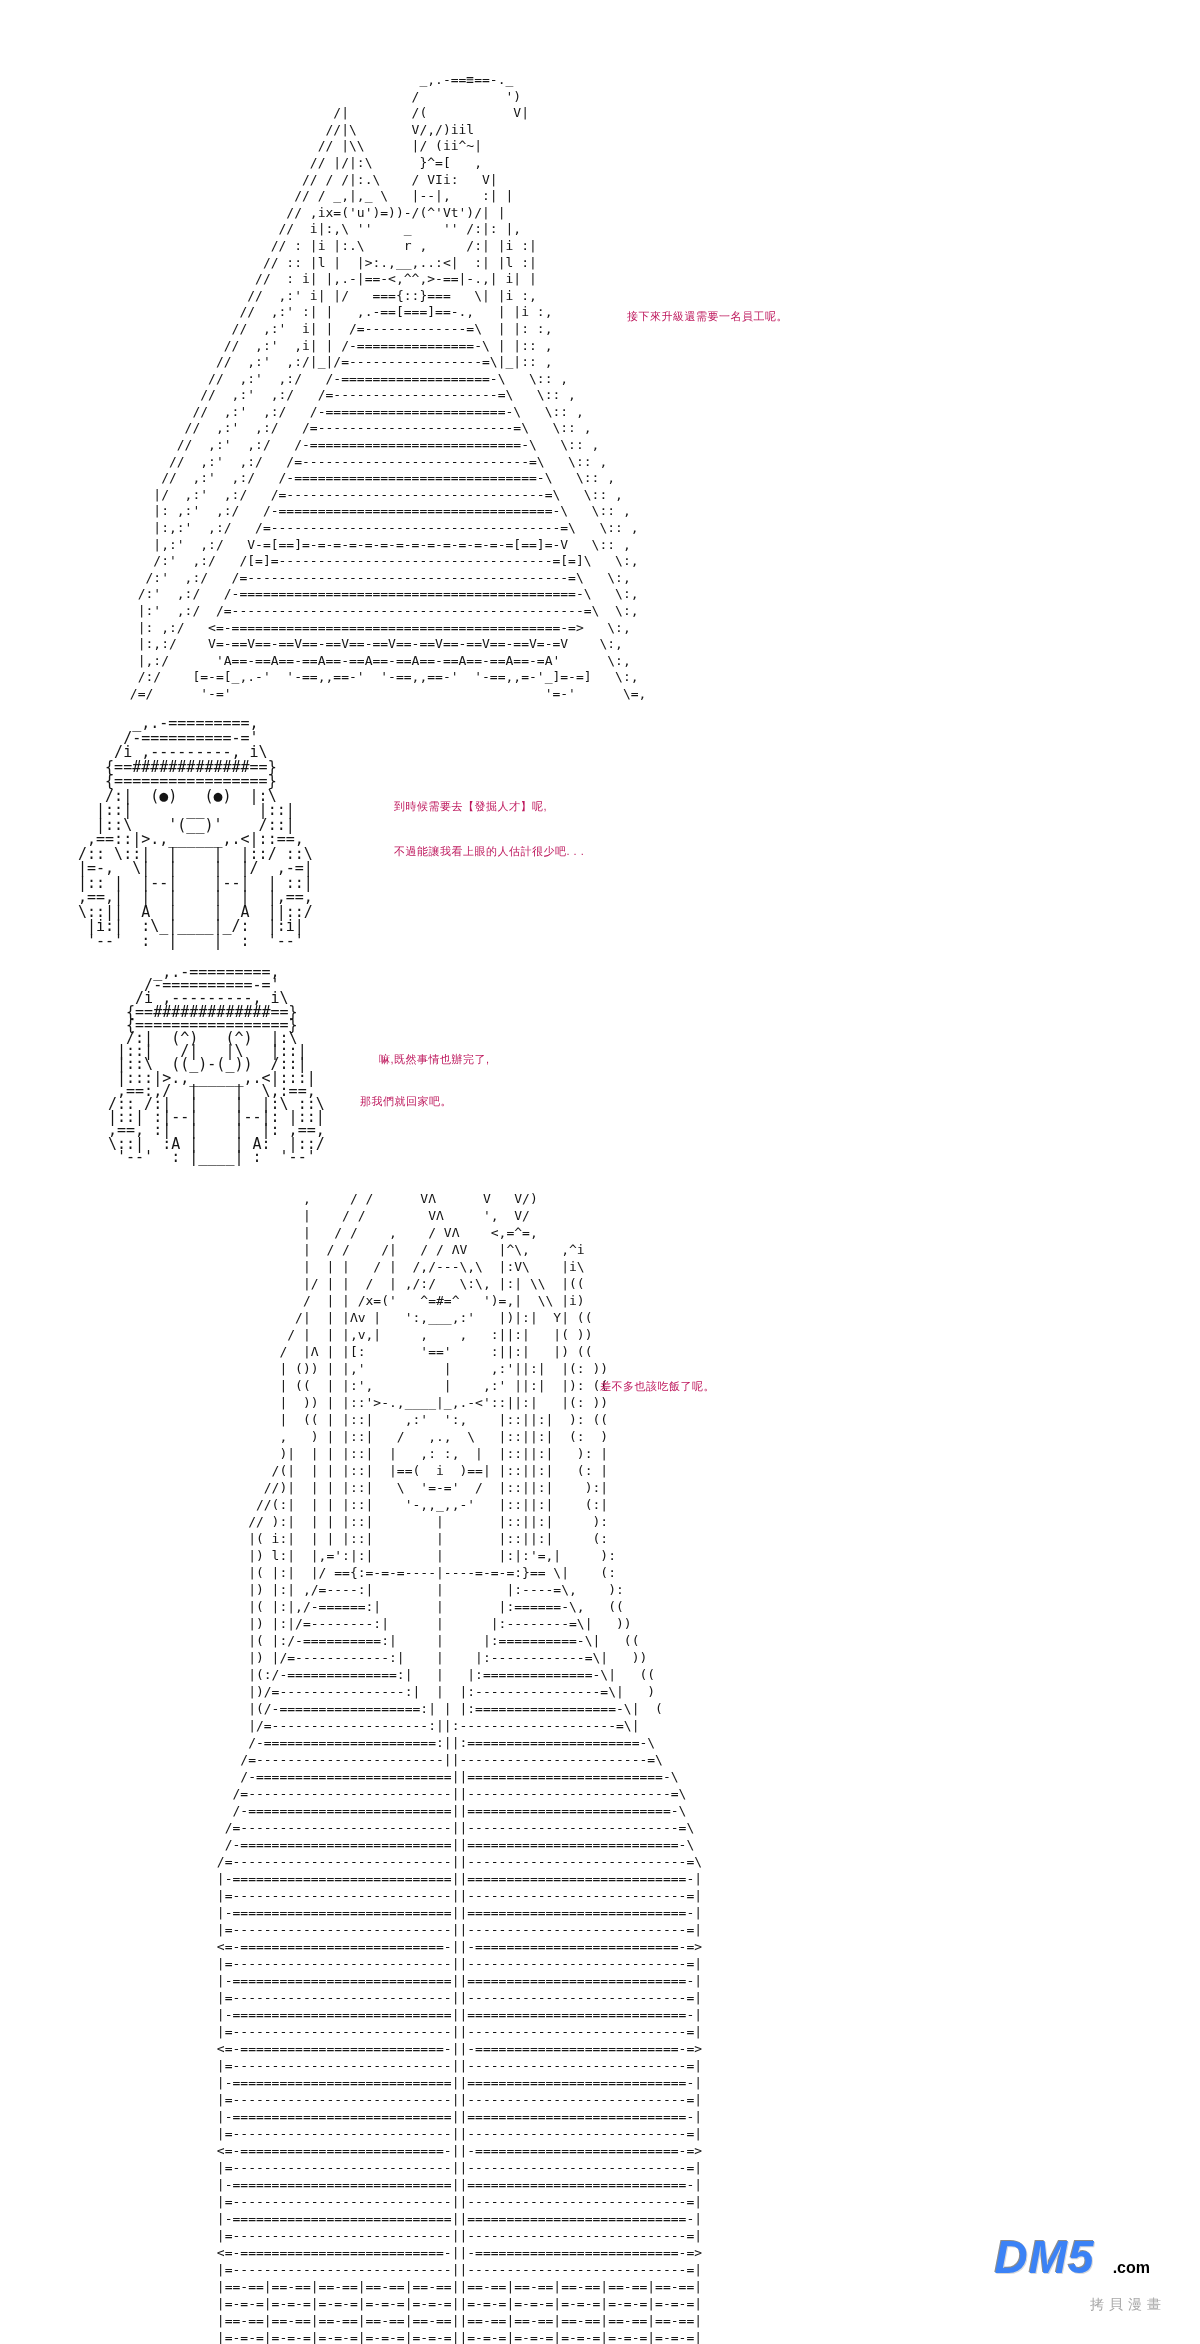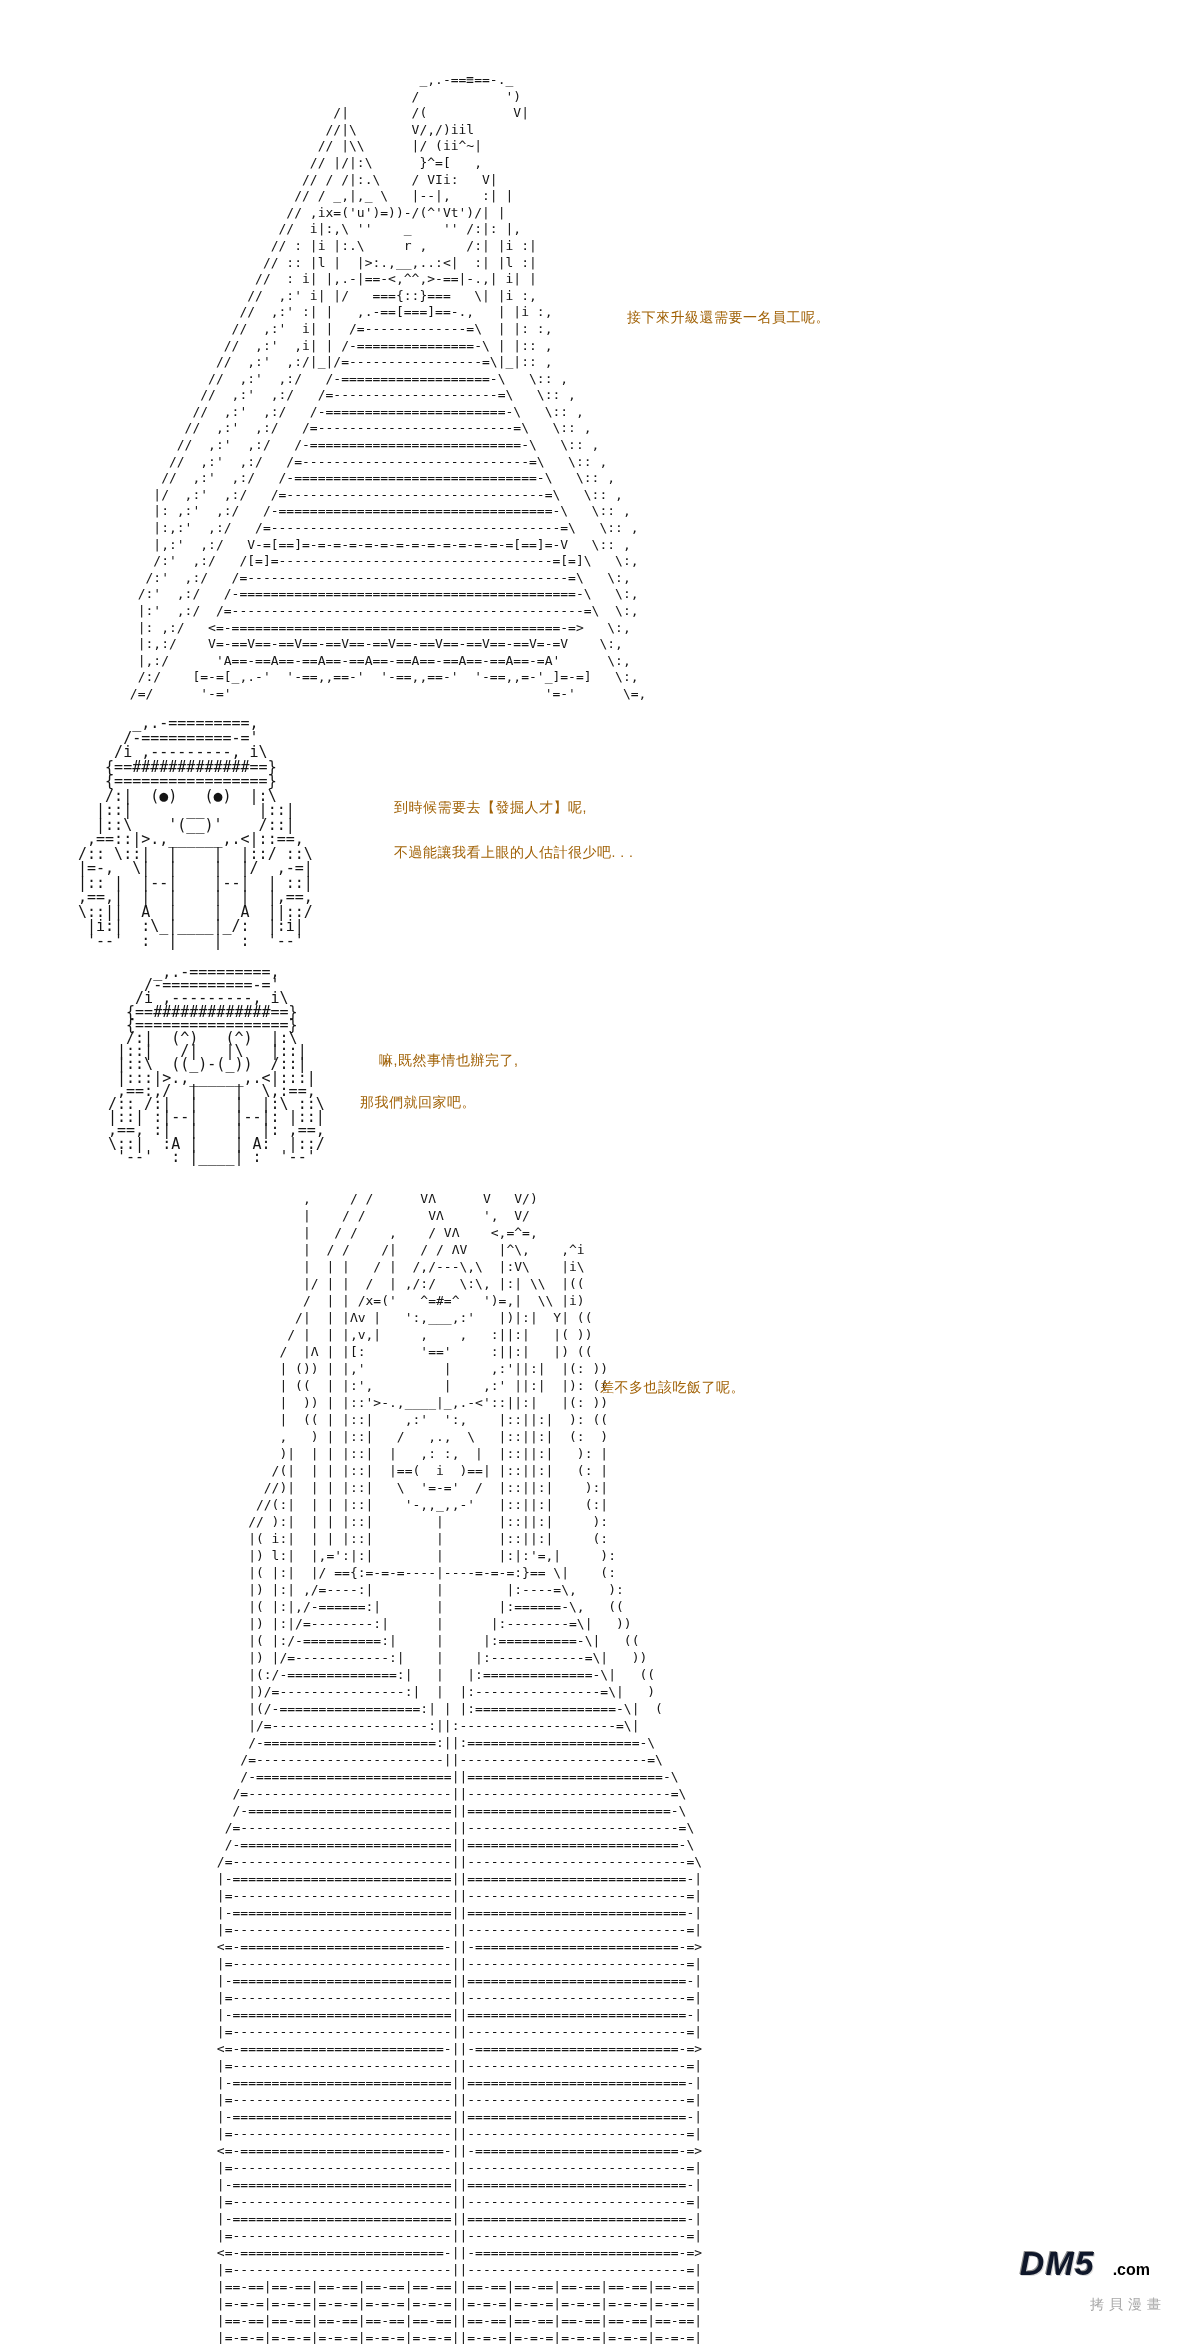--- a/index.html
+++ b/index.html
@@ -19,37 +19,37 @@
     white-space: pre;
     letter-spacing: 0;
   }
   .aa1 { left: 58px;  top: 8px;    font-size: 13px; line-height: 16.6px; }
   .aa2 { left: 14px;  top: 652px;  font-size: 15px; line-height: 14.5px; }
   .aa3 { left: 44px;  top: 902px;  font-size: 15px; line-height: 13.2px; }
   .aa4 { left: 145px; top: 1126px; font-size: 13px; line-height: 17px;   }
 
   .dlg {
     position: absolute;
-    color: #a16207;
-    font-size: 14px;
+    color: #be185d;
+    font-size: 11px;
     letter-spacing: 0.5px;
     white-space: nowrap;
   }
   .d1  { left: 563px; top: 245px; }
   .d2a { left: 330px; top: 735px; }
   .d2b { left: 330px; top: 780px; }
   .d3a { left: 296px; top: 988px; padding-left: 19px; }
   .d3b { left: 296px; top: 1030px; }
   .d4  { left: 536px; top: 1315px; font-family: Liberation Mono, monospace; }
 
   .watermark { position: absolute; right: 18px; bottom: 14px; text-align: right; }
   .wm-row { line-height: 1; white-space: nowrap; }
   .wm-brand {
-    font-style: italic; font-weight: bold; font-size: 34px;
-    color: #0f172a;
+    font-style: italic; font-weight: bold; font-size: 46px;
+    color: #3b82f6;
     text-shadow: 1px 1px 0 #d9d9d9, -1px -1px 0 #8c8c8c;
     letter-spacing: 1px;
   }
   .wm-suffix {
     font-weight: bold; font-size: 16px;
     color: #000000; margin-left: 2px;
   }
   .wm-caption {
     font-size: 14px; color: #a8a8a8; letter-spacing: 5px; margin-top: 4px;
   }

